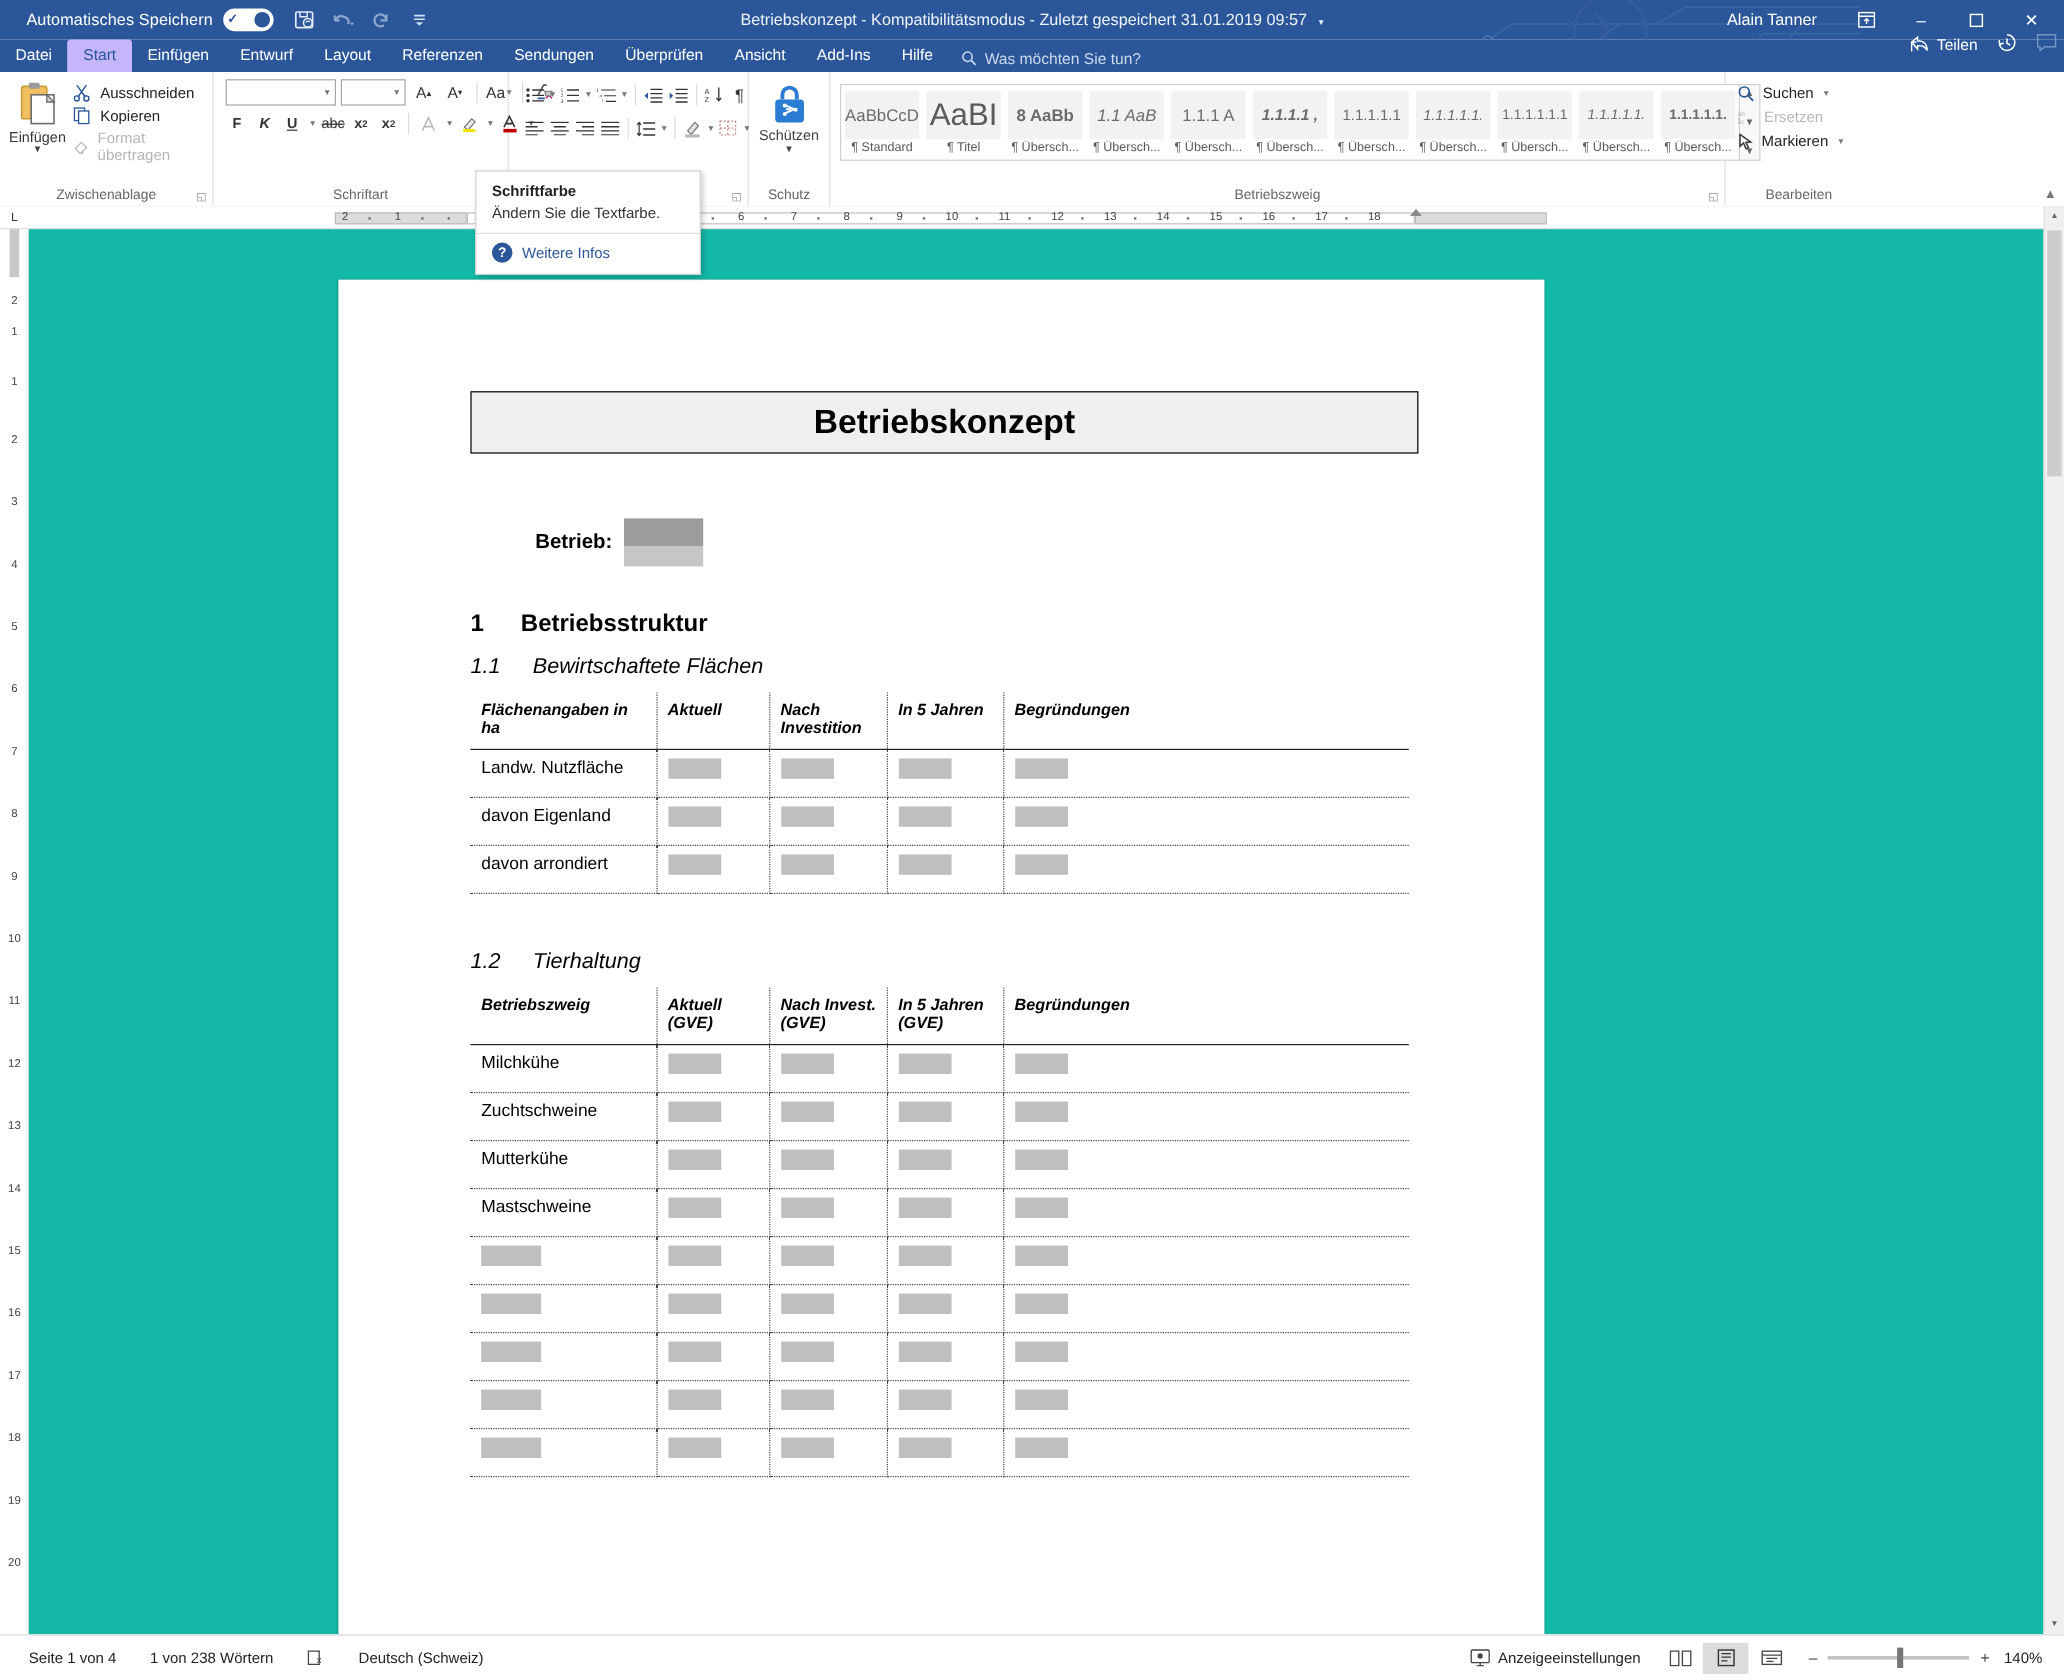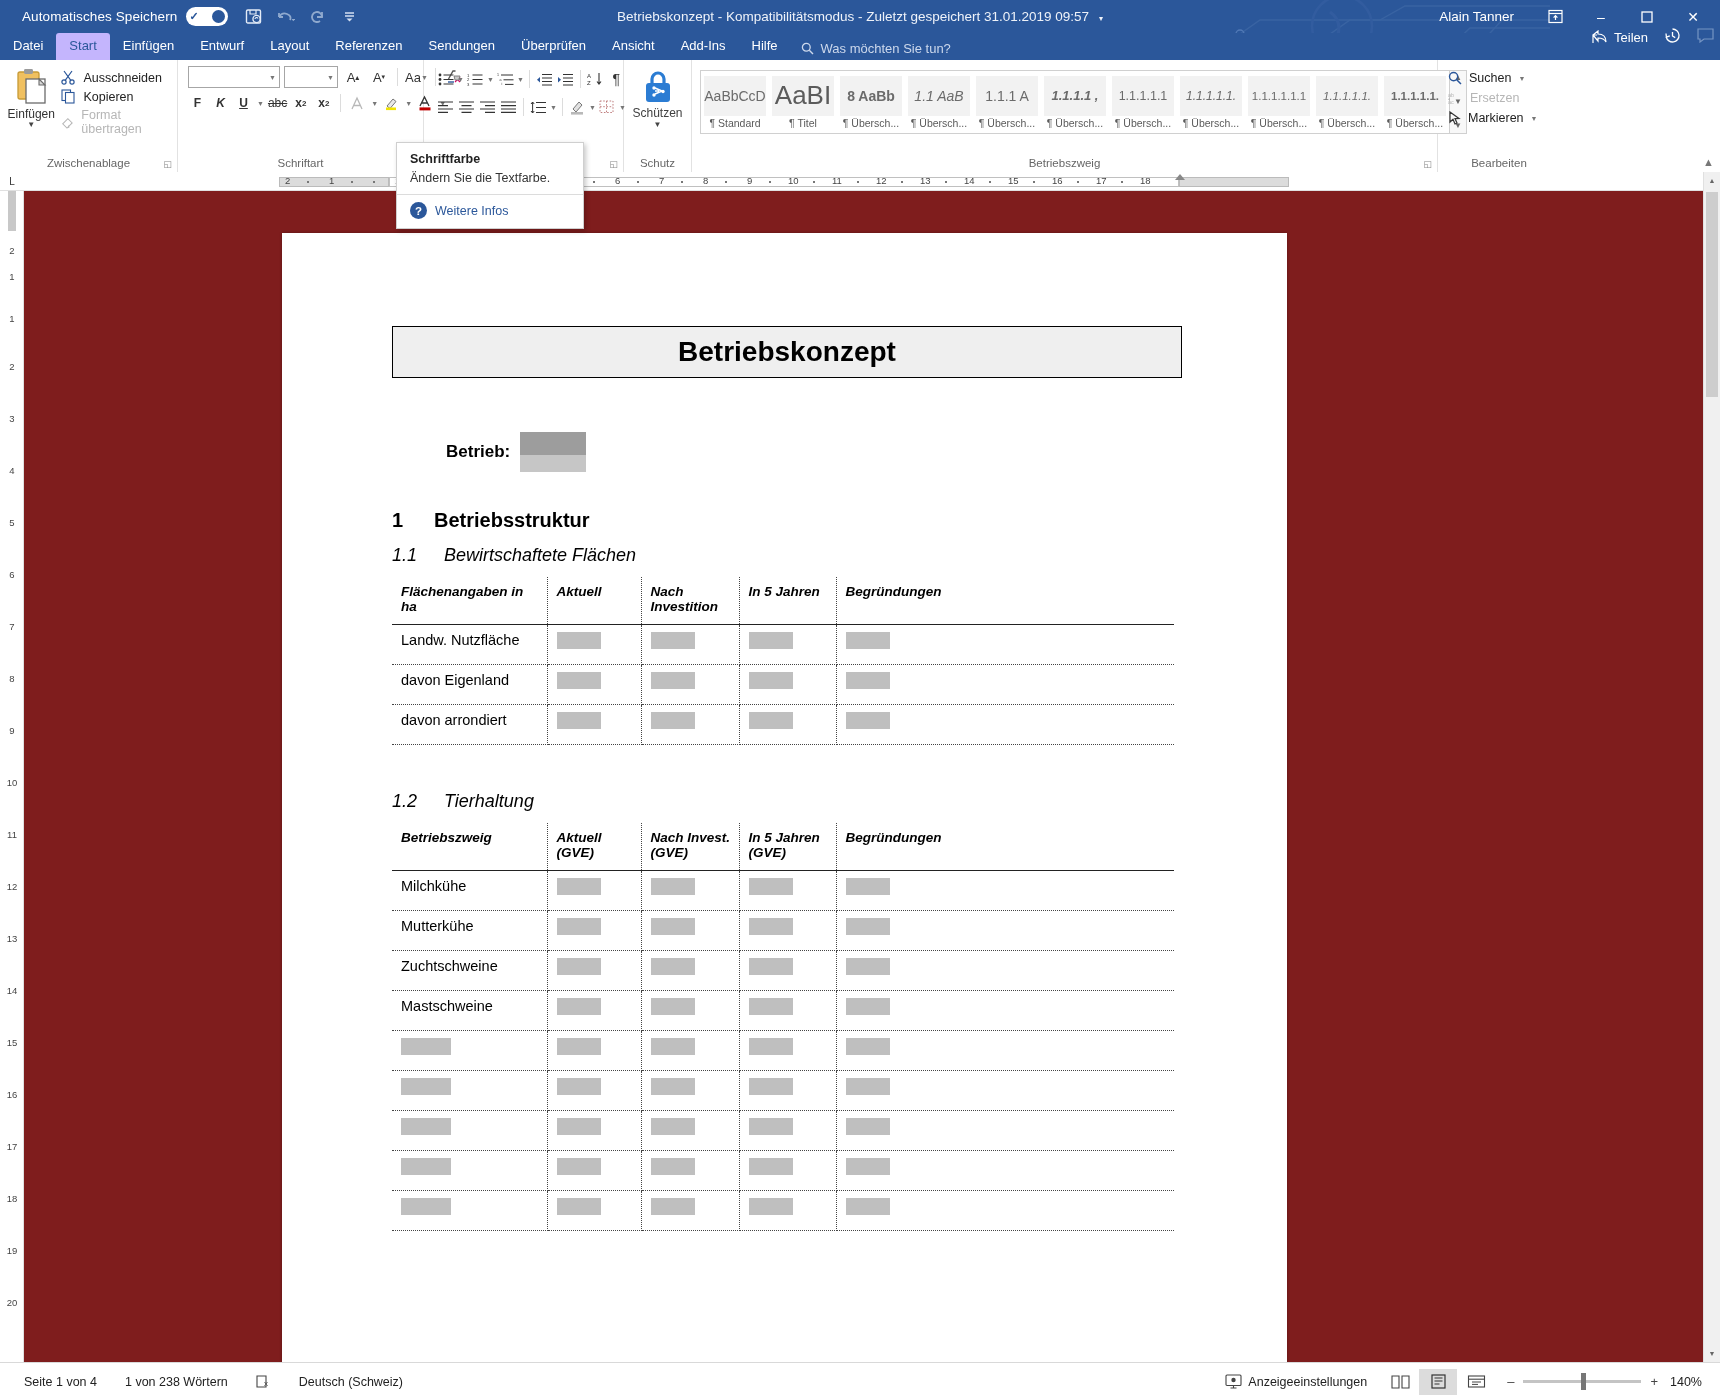--- a/index.html
+++ b/index.html
@@ -174,21 +174,21 @@
   .ruler-indent { position: absolute; width: 0; height: 0; border-left: 5px solid transparent;
                   border-right: 5px solid transparent; }
   .vruler {
     position: absolute; left: 0; top: 19px; bottom: 0; width: 24px; background: #fff;
     border-right: 1px solid #e0e0e0;
   }
   .vr-tick { position: absolute; left: 0; width: 24px; text-align: center; font-size: 9.5px; color: #444; }
   .vr-band { position: absolute; left: 8px; width: 8px; background: #c8c8c8; }
 
   .docarea { position: absolute; left: 24px; top: 19px; right: 17px; bottom: 0;
-             background: #7f1d1d; overflow: hidden; }
+             background: #14b8a6; overflow: hidden; }
   .page {
     position: absolute; left: 258px; top: 42px; width: 1005px; height: 1200px;
     background: #fff; box-shadow: 0 0 3px rgba(0,0,0,.3);
   }
 
   
   .vscroll { position: absolute; right: 0; top: 0; bottom: 0; width: 17px; background: #f0f0f0;
              border-left: 1px solid #e0e0e0; }
   .vs-arrow { height: 17px; display: flex; align-items: center; justify-content: center;
               font-size: 7px; color: #666; }
@@ -930,36 +930,36 @@
                   <span class="cellfield"></span>
                 </td>
             <td>
                   <span class="cellfield"></span>
                 </td>
             <td>
                   <span class="cellfield"></span>
                 </td>
           </tr>
           <tr>
+            <td>Zuchtschweine</td>
+            <td>
+                  <span class="cellfield"></span>
+                </td>
+            <td>
+                  <span class="cellfield"></span>
+                </td>
+            <td>
+                  <span class="cellfield"></span>
+                </td>
+            <td>
+                  <span class="cellfield"></span>
+                </td>
+          </tr>
+          <tr>
             <td>Mutterkühe</td>
-            <td>
-                  <span class="cellfield"></span>
-                </td>
-            <td>
-                  <span class="cellfield"></span>
-                </td>
-            <td>
-                  <span class="cellfield"></span>
-                </td>
-            <td>
-                  <span class="cellfield"></span>
-                </td>
-          </tr>
-          <tr>
-            <td>Zuchtschweine</td>
             <td>
                   <span class="cellfield"></span>
                 </td>
             <td>
                   <span class="cellfield"></span>
                 </td>
             <td>
                   <span class="cellfield"></span>
                 </td>
             <td>

